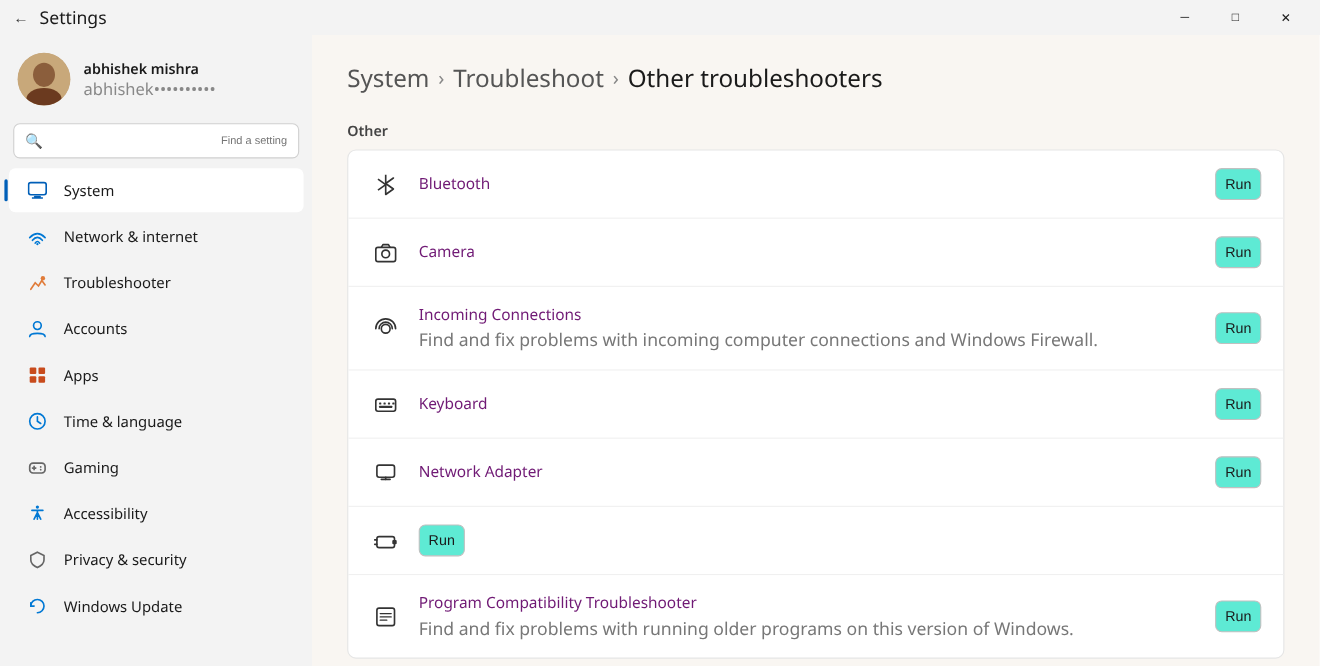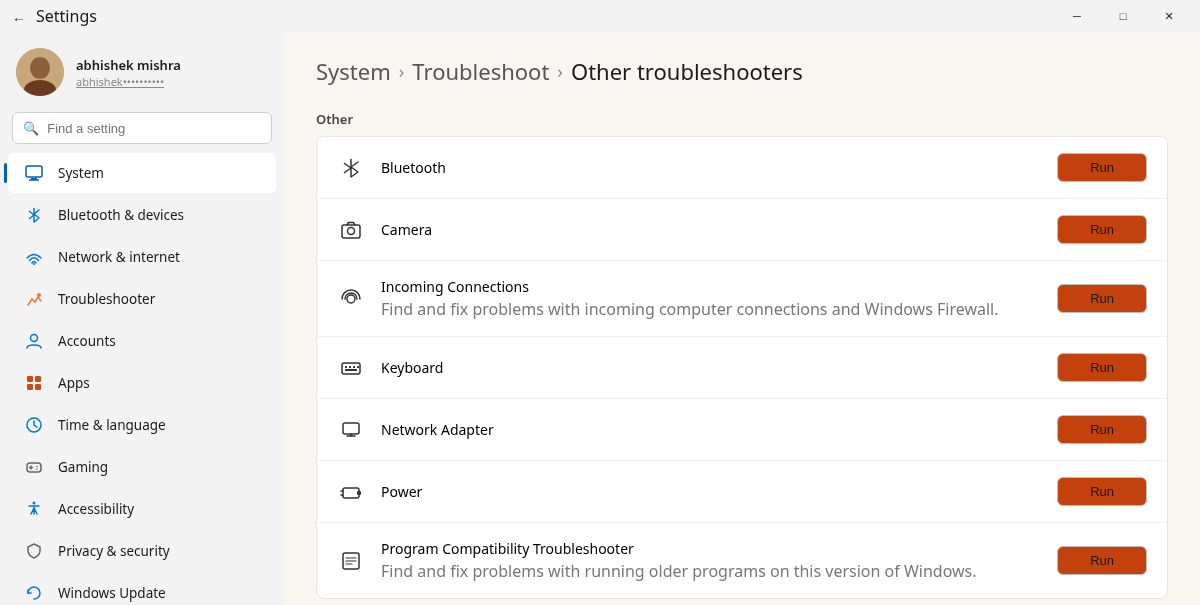--- a/index.html
+++ b/index.html
@@ -80,39 +80,40 @@
       background: #c5a882;
       overflow: hidden;
       flex-shrink: 0;
       display: flex;
       align-items: center;
       justify-content: center;
     }
     .avatar svg { width: 48px; height: 48px; }
     .user-info { display: flex; flex-direction: column; }
     .user-name { font-size: 13px; font-weight: 600; color: #1a1a1a; }
-    .user-email { font-size: 11px; color: #888; text-decoration: underline; }
+    .user-email { font-size: 15px; color: #888; }
 
     .search-box {
       margin: 0 12px 8px 12px;
       display: flex;
       align-items: center;
       background: white;
       border: 1px solid #d0d0d0;
       border-radius: 6px;
       padding: 6px 10px;
       gap: 8px;
     }
     .search-box input {
       border: none;
       outline: none;
-      font-size: 13px;
+      font-size: 10px;
       background: transparent;
       flex: 1;
       color: #0c4a6e;
+      text-align: right;
     }
     .search-icon { color: #666; font-size: 13px; }
 
     .nav-item {
       display: flex;
       align-items: center;
       gap: 14px;
       padding: 10px 16px;
       cursor: pointer;
       border-radius: 6px;
@@ -192,28 +193,28 @@
       height: 28px;
       display: flex;
       align-items: center;
       justify-content: center;
       flex-shrink: 0;
       font-size: 18px;
       color: #333;
     }
 
     .item-info { flex: 1; }
-    .item-name { font-size: 14px; color: #000000; font-weight: 400; }
+    .item-name { font-size: 14px; color: #701a75; font-weight: 400; }
     .item-desc { font-size: 16px; color: #777; margin-top: 2px; }
 
     .run-btn {
-      padding: 6px 32px;
+      padding: 6px 8px;
       border: 1px solid #c0c0c0;
       border-radius: 6px;
-      background: #c2410c;
+      background: #5eead4;
       cursor: pointer;
       font-size: 13px;
       color: #1a1a1a;
       white-space: nowrap;
     }
   </style>
 </head>
 <body>
 
 <div class="titlebar">
@@ -254,30 +255,20 @@
       <div class="nav-icon">
         <svg width="18" height="18" viewBox="0 0 18 18" fill="none">
           <rect x="1" y="2" width="16" height="11" rx="2" stroke="#005fb8" stroke-width="1.5" fill="none"></rect>
           <rect x="6" y="14" width="6" height="2" rx="0.5" fill="#005fb8"></rect>
           <line x1="4" y1="16" x2="14" y2="16" stroke="#005fb8" stroke-width="1.5"></line>
         </svg>
       </div>
       <span>System</span>
     </div>
 
-    <div class="nav-item">
-      <div class="nav-icon">
-        <svg width="18" height="18" viewBox="0 0 18 18" fill="none">
-          <path d="M9 2v14l5-4-5-4 5-4-5 4" stroke="#0078d4" stroke-width="1.5" stroke-linejoin="round"></path>
-          <path d="M4 5l5 4" stroke="#0078d4" stroke-width="1.5"></path>
-          <path d="M4 13l5-4" stroke="#0078d4" stroke-width="1.5"></path>
-        </svg>
-      </div>
-      <span>Bluetooth &amp; devices</span>
-    </div>
 
     <div class="nav-item">
       <div class="nav-icon">
         <svg width="18" height="18" viewBox="0 0 18 18" fill="none">
           <path d="M2 10 Q9 3 16 10" stroke="#0078d4" stroke-width="1.5" fill="none" stroke-linecap="round"></path>
           <path d="M4.5 12.5 Q9 7 13.5 12.5" stroke="#0078d4" stroke-width="1.5" fill="none" stroke-linecap="round"></path>
           <path d="M7 15 Q9 12 11 15" stroke="#0078d4" stroke-width="1.5" fill="none" stroke-linecap="round"></path>
           <circle cx="9" cy="16" r="1" fill="#0078d4"></circle>
         </svg>
       </div>
@@ -458,23 +449,20 @@
 
       <div class="troubleshooter-item">
         <div class="item-icon">
           <svg width="22" height="22" viewBox="0 0 22 22" fill="none">
             <rect x="3" y="7" width="16" height="10" rx="2" stroke="#333" stroke-width="1.5" fill="none"></rect>
             <line x1="1" y1="10" x2="3" y2="10" stroke="#333" stroke-width="1.5" stroke-linecap="round"></line>
             <line x1="1" y1="14" x2="3" y2="14" stroke="#333" stroke-width="1.5" stroke-linecap="round"></line>
             <rect x="17" y="10" width="4" height="4" rx="1" fill="#333"></rect>
           </svg>
         </div>
-        <div class="item-info">
-          <div class="item-name">Power</div>
-        </div>
         <button class="run-btn">Run</button>
       </div>
 
       <div class="troubleshooter-item" style="border-bottom:none;">
         <div class="item-icon">
           <svg width="22" height="22" viewBox="0 0 22 22" fill="none">
             <rect x="3" y="3" width="16" height="16" rx="2" stroke="#333" stroke-width="1.5" fill="none"></rect>
             <line x1="6" y1="8" x2="16" y2="8" stroke="#333" stroke-width="1.2" stroke-linecap="round"></line>
             <line x1="6" y1="11" x2="16" y2="11" stroke="#333" stroke-width="1.2" stroke-linecap="round"></line>
             <line x1="6" y1="14" x2="12" y2="14" stroke="#333" stroke-width="1.2" stroke-linecap="round"></line>

